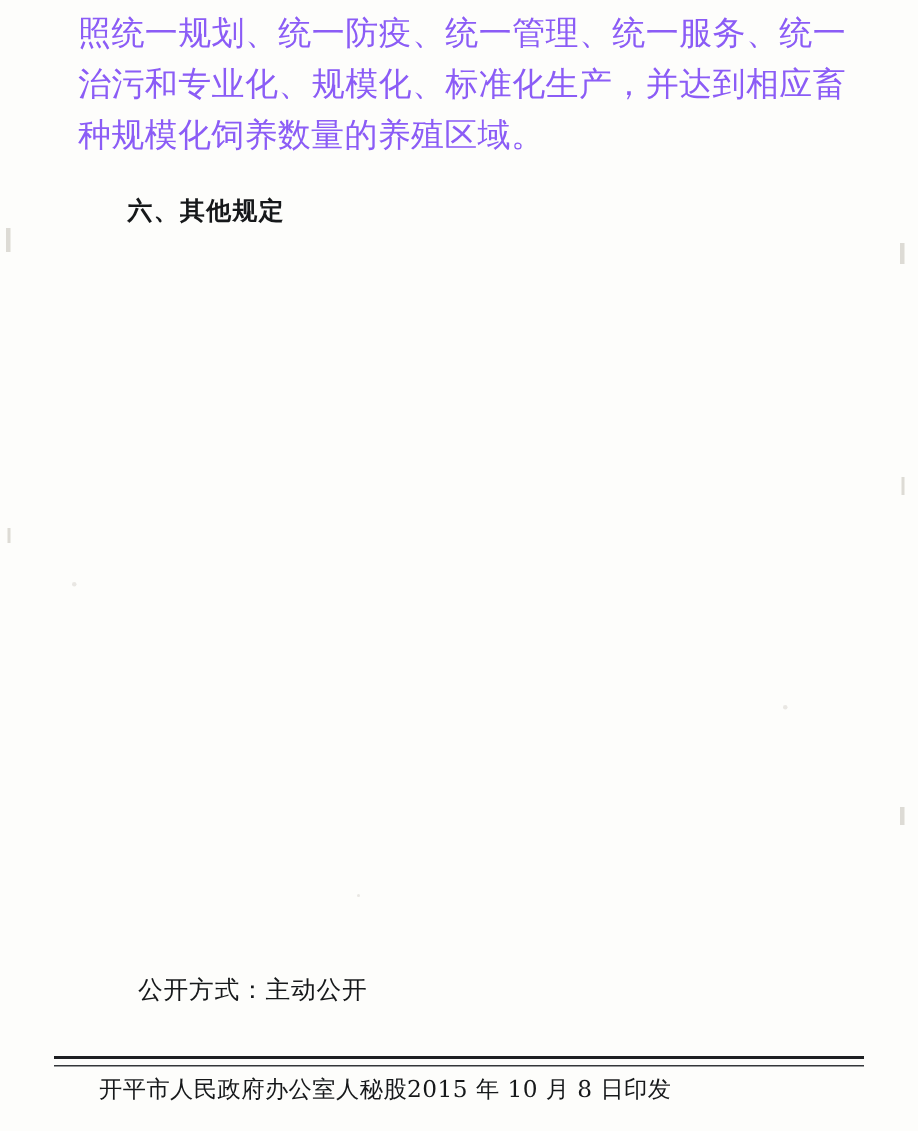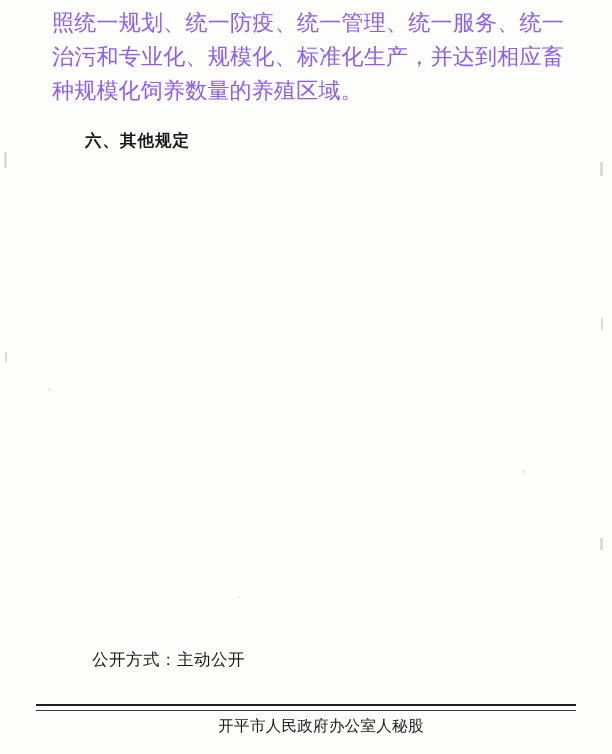--- a/index.html
+++ b/index.html
@@ -82,21 +82,21 @@
     top: 710px;
     height: 1px;
     background: #33363a;
   }
   .footer {
     position: absolute;
     left: 36px;
     top: 716px;
     width: 540px;
     display: flex;
-    justify-content: center;
+    justify-content: flex-start;
     align-items: baseline;
     font-size: 15.5px;
     letter-spacing: .3px;
   }
   .footer .left { padding-left: 30px; }
   .footer .right { padding-right: 28px; }
 </style>
 </head>
 <body>
 
@@ -121,15 +121,16 @@
 
   <div class="public-mode">
     <span>公开方式：</span><span>主动公开</span>
   </div>
 
   <div class="footer-rule"></div>
   <div class="footer-rule thin"></div>
 
   <div class="footer">
     <span class="left">开平市人民政府办公室人秘股</span>
+    <span class="right">2015 年 10 月 8 日印发</span>
   </div>
 
 </div>
 
 </body></html>

